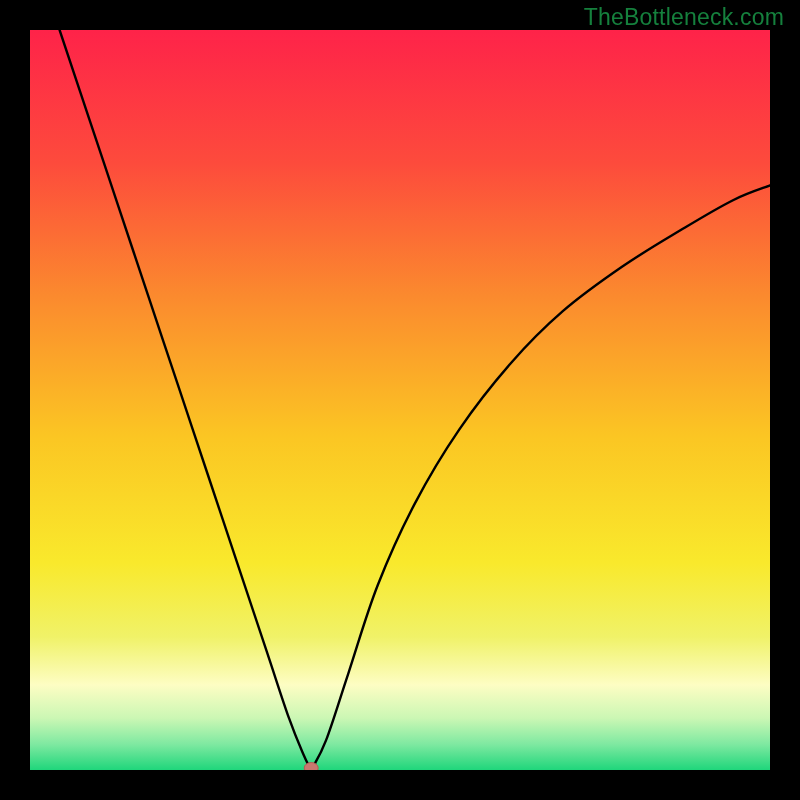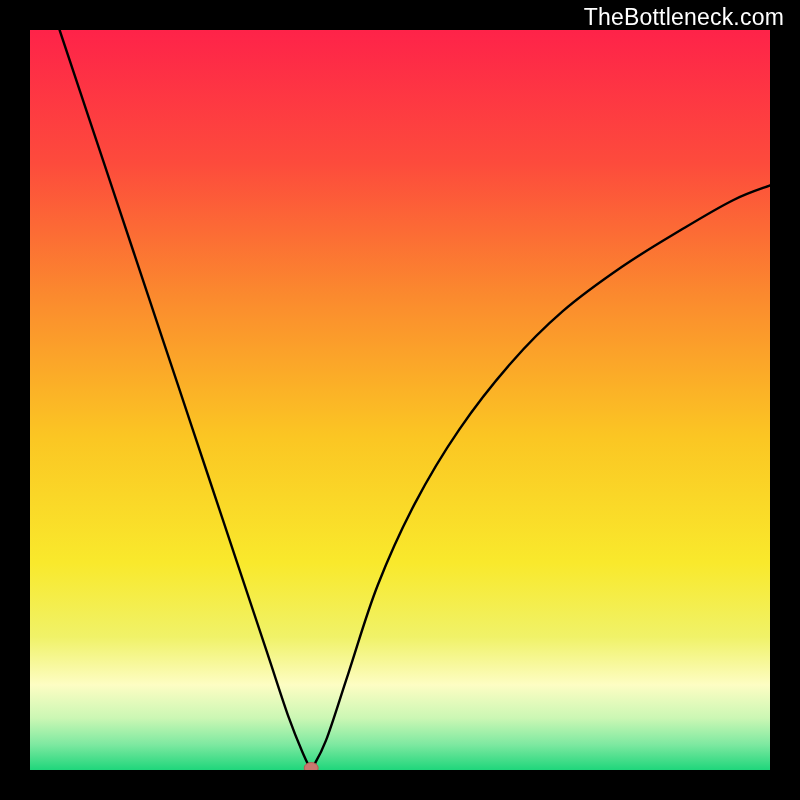--- a/index.html
+++ b/index.html
@@ -14,21 +14,21 @@
   .frame {
     position: relative;
     width: 800px;
     height: 800px;
     background: #000;
   }
   .watermark {
     position: absolute;
     top: 4px;
     right: 16px;
-    color: #ffffff;
+    color: #15803d;
     font-size: 23px;
     font-weight: 400;
     letter-spacing: 0.2px;
     z-index: 10;
   }
   .plot {
     position: absolute;
     left: 30px;
     top: 30px;
     width: 740px;

